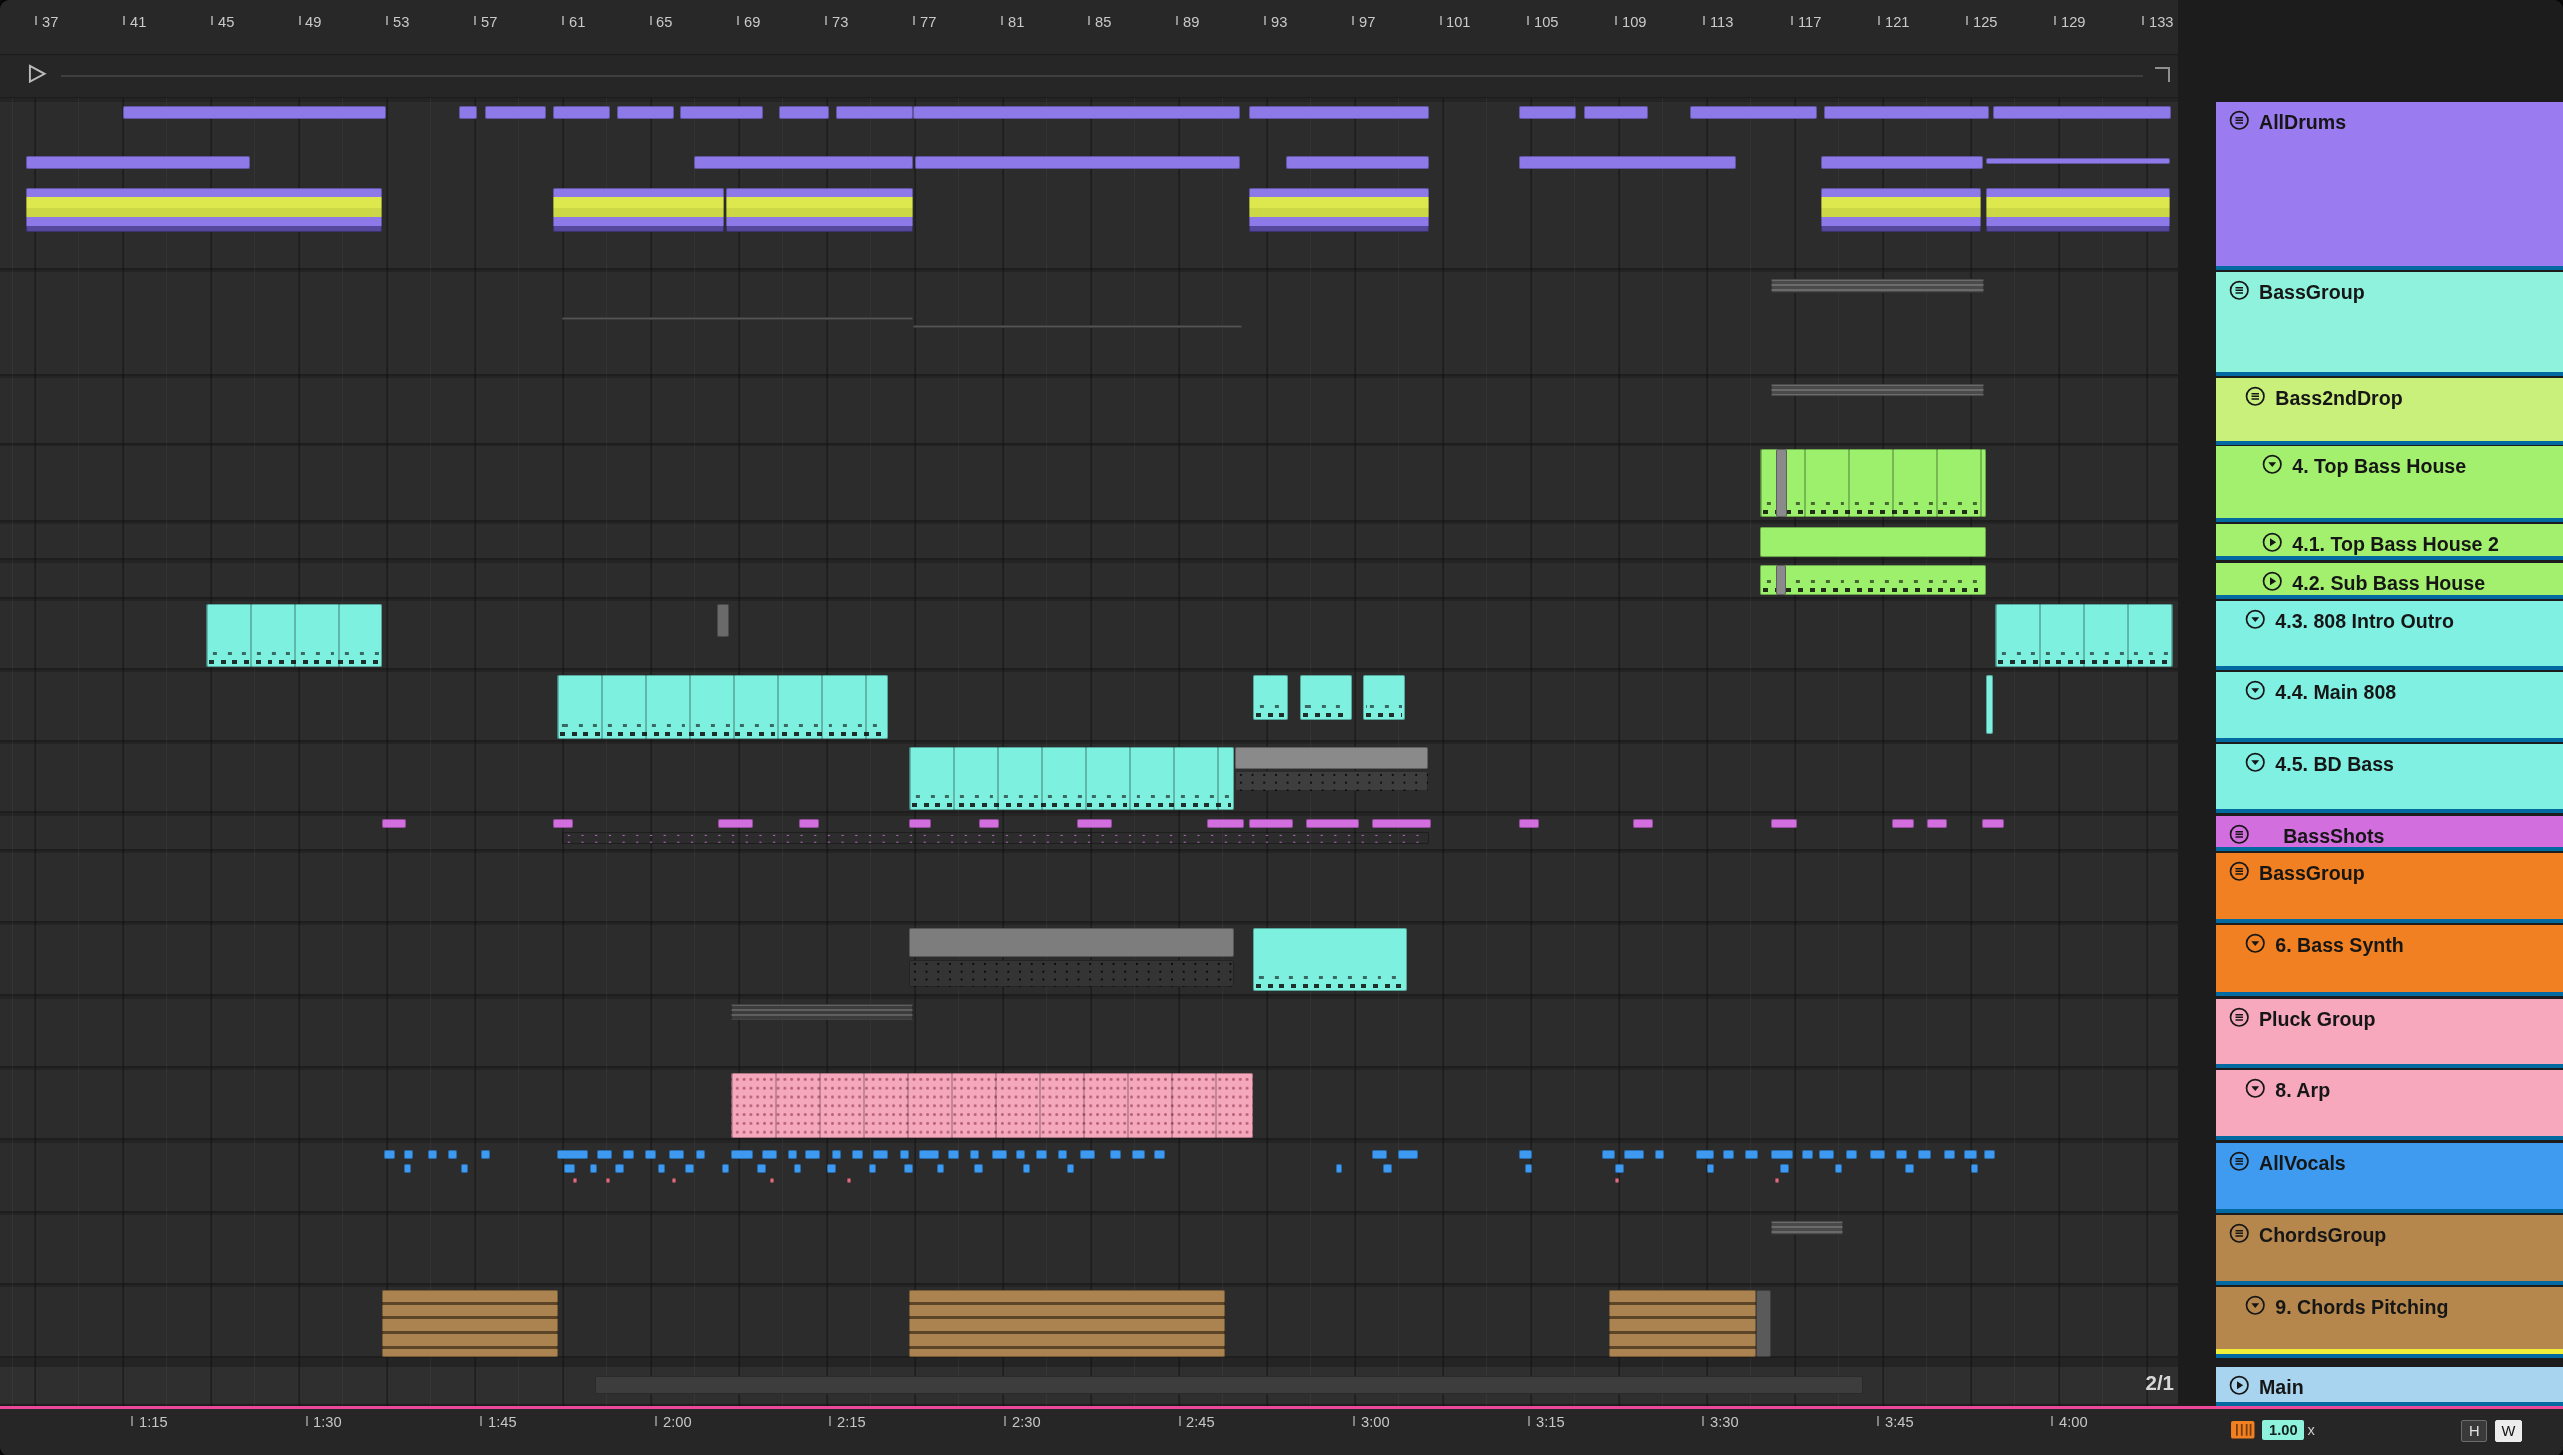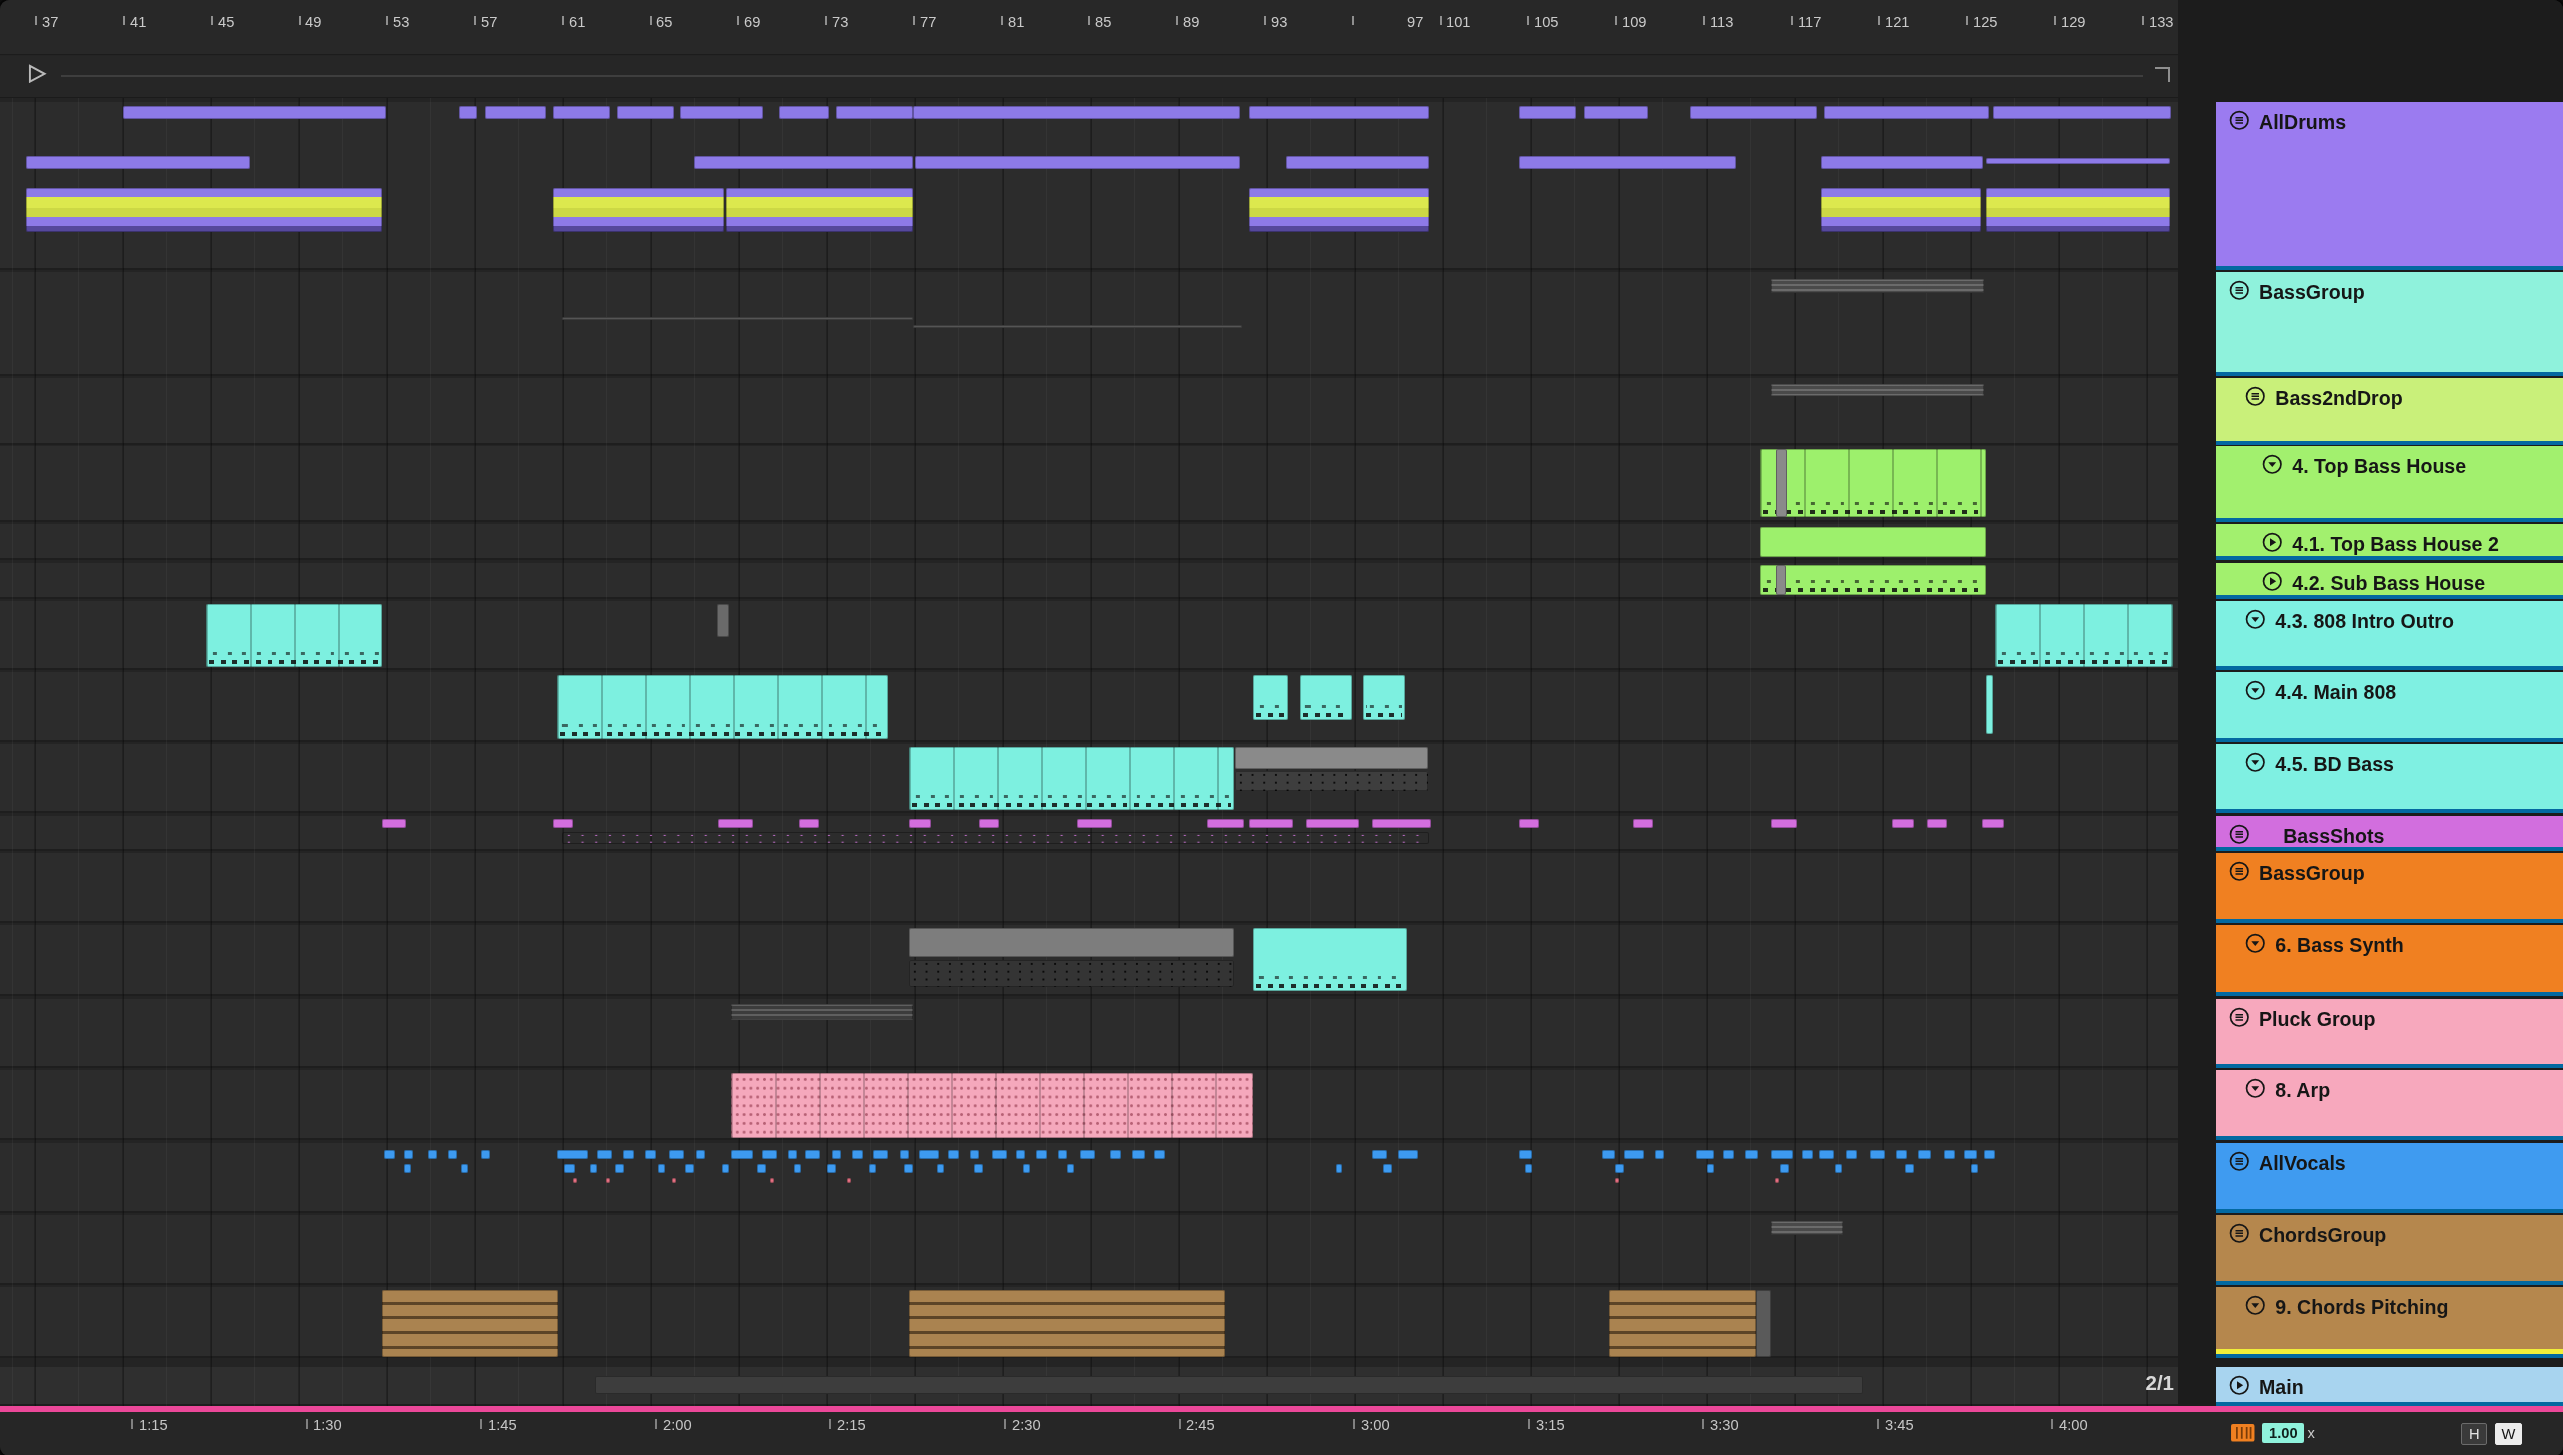--- a/index.html
+++ b/index.html
@@ -44,21 +44,21 @@
   
   #headers .thead{position:absolute;left:2216px;width:347px;display:flex;gap:8.8px;border-bottom:4px solid #0369a1;overflow:hidden}
   .ticon{margin-top:6.8px;flex:0 0 auto}
   .tname{margin-top:8.8px;font-size:19.6px;font-weight:700;color:#161616;white-space:nowrap}
   .taccent{position:absolute;left:0;right:0;bottom:0;height:4.9px}
 
   
   #timesig{position:absolute;left:2084px;top:1371px;width:90px;text-align:right;font-size:20.5px;font-weight:700;color:#d8d8d8}
 
   
-  #bottom-bar{position:absolute;left:0;top:1406px;width:2563px;height:50px;background:#262626;border-top:6px solid #ec4899}
+  #bottom-bar{position:absolute;left:0;top:1406px;width:2563px;height:50px;background:#262626;border-top:3px solid #ec4899}
   #bottom-ruler{position:absolute;left:0;top:0;width:2178px;height:100%}
   .btick{position:absolute;top:6.8px;width:2px;height:9.8px;background:#808080}
   .blab{position:absolute;top:4.9px;font-size:14.7px;color:#c6c6c6}
   #zoom-group{position:absolute;left:2231px;top:10.8px;display:flex;align-items:center}
   #keys-badge{margin-right:7.8px;display:flex}
   .zchip{background:#8ff2dc;color:#10211d;font-size:14.7px;font-weight:700;padding:2px 6.8px;border-radius:2px}
   .zx{color:#c9c9c9;font-size:14.7px;margin-left:2.9px}
   #hw-group{position:absolute;left:2461px;top:10.8px;display:flex;gap:7.8px}
   .sqbtn{width:26.4px;height:22.5px;font-size:14.7px;display:flex;align-items:center;justify-content:center;border-radius:2px;border:1px solid #6b6b6b;background:#3a3a3a;color:#e2e2e2;cursor:pointer}
   .sqbtn.light{background:#ececec;color:#141414;border-color:#ececec}
@@ -104,21 +104,21 @@
       <div class="barnum" style="left: 920px;">77</div>
       <div class="rtick" style="left: 1001px;"></div>
       <div class="barnum" style="left: 1008px;">81</div>
       <div class="rtick" style="left: 1088px;"></div>
       <div class="barnum" style="left: 1095px;">85</div>
       <div class="rtick" style="left: 1176px;"></div>
       <div class="barnum" style="left: 1183px;">89</div>
       <div class="rtick" style="left: 1264px;"></div>
       <div class="barnum" style="left: 1271px;">93</div>
       <div class="rtick" style="left: 1352px;"></div>
-      <div class="barnum" style="left: 1359px; margin-left: 48px;">97</div>
+      <div class="barnum" style="left: 1359px;">97</div>
       <div class="rtick" style="left: 1440px;"></div>
       <div class="barnum" style="left: 1446px;">101</div>
       <div class="rtick" style="left: 1527px;"></div>
       <div class="barnum" style="left: 1534px;">105</div>
       <div class="rtick" style="left: 1615px;"></div>
       <div class="barnum" style="left: 1622px;">109</div>
       <div class="rtick" style="left: 1703px;"></div>
       <div class="barnum" style="left: 1710px;">113</div>
       <div class="rtick" style="left: 1791px;"></div>
       <div class="barnum" style="left: 1798px;">117</div>

